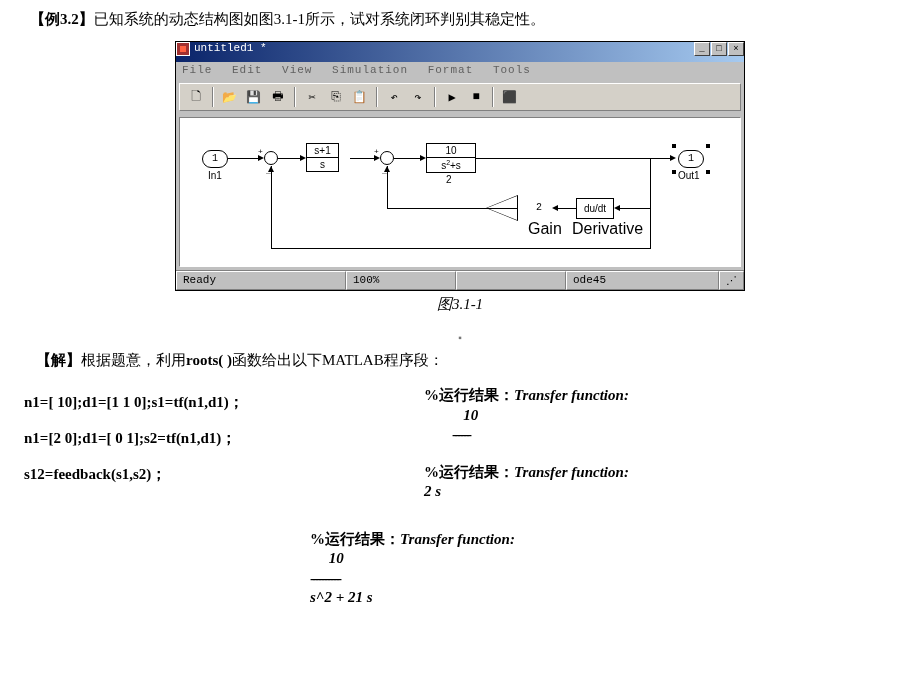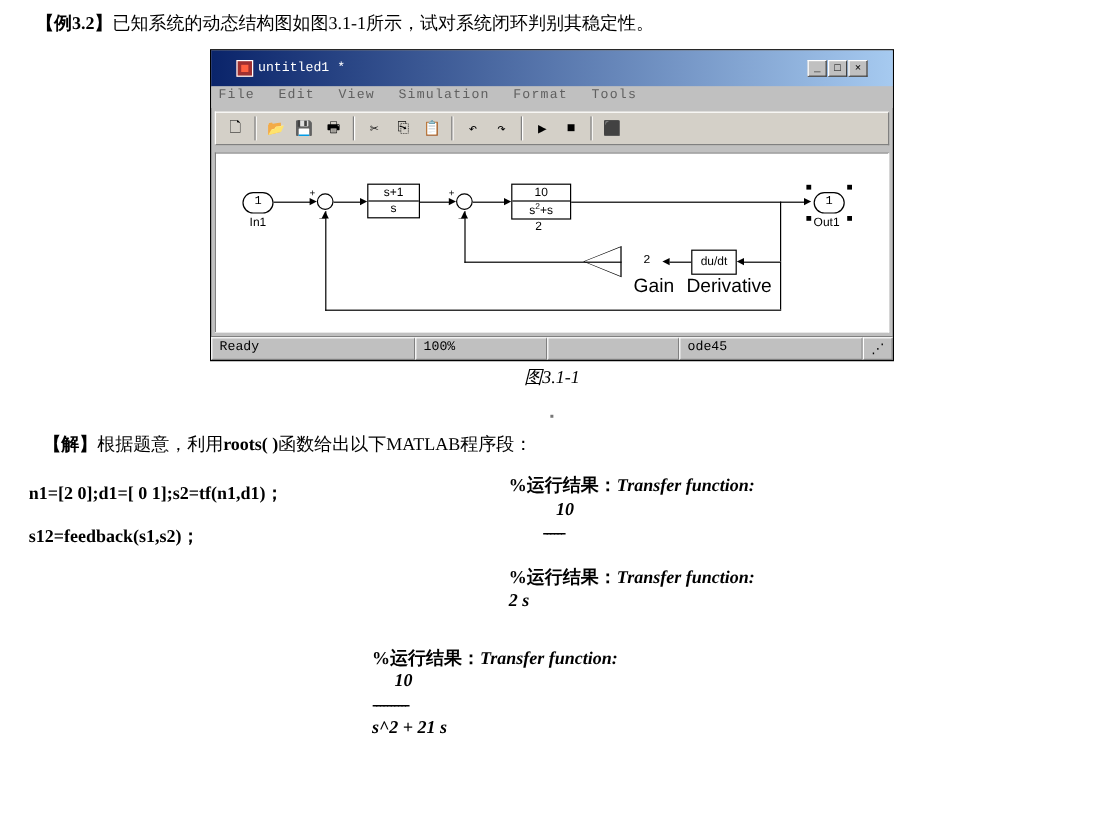--- a/index.html
+++ b/index.html
@@ -20,24 +20,24 @@
     .simulink-window {
       width: 570px;
       margin: 0 auto 4px auto;
       border: 1px solid #000;
       background: #c0c0c0;
       font-family: "Courier New", monospace;
     }
     .titlebar {
       background: linear-gradient(to right, #0a246a, #a6caf0);
       color: #fff;
-      height: 30px;
+      height: 20px;
       display: flex;
-      align-items: center;
-      padding: 0 21px;
+      align-items: flex-start;
+      padding: 0 0;
       font-size: 11px;
     }
     .titlebar-icon {
       width: 14px; height: 14px;
       background: #a03030;
       margin-right: 4px;
       border: 1px solid #fff;
       position: relative;
     }
     .titlebar-icon::after {
@@ -269,21 +269,21 @@
         <div class="wire wire-h" style="left:48px; top:40px; width:32px;"></div>
         <div class="arrow-r" style="left:78px; top:37px;"></div>
 
         <div class="sum-circle" style="left:84px; top:33px;"></div>
         <div class="sum-plus" style="left:78px; top:29px;">+</div>
         <div class="sum-plus" style="left:86px; top:48px;">_</div>
 
         <div class="wire wire-h" style="left:98px; top:40px; width:24px;"></div>
         <div class="arrow-r" style="left:120px; top:37px;"></div>
 
-        <div class="tf-block" style="left:126px; top:25px; width:44px;">
+        <div class="tf-block" style="left:126px; top:25px; width:33px;">
           <div class="tf-num">s+1</div>
           <div class="tf-den">s</div>
         </div>
 
         <div class="wire wire-h" style="left:170px; top:40px; width:26px;"></div>
         <div class="arrow-r" style="left:194px; top:37px;"></div>
 
         <div class="sum-circle" style="left:200px; top:33px;"></div>
         <div class="sum-plus" style="left:194px; top:29px;">+</div>
         <div class="sum-plus" style="left:202px; top:48px;">_</div>
@@ -346,20 +346,21 @@
 
   <div class="fig-caption">图3.1-1</div>
   <div class="center-dot">▪</div>
 
   <div class="solution-text">
     <span class="bold-marker">【解】</span><span>根据题意，利用</span><span style="font-family:'Times New Roman';font-weight:bold;">roots(  )</span><span>函数给出以下MATLAB程序段：</span>
   </div>
 
   <div class="code-cols">
     <div class="code-left">
+      <div>n1=[ 10];d1=[1 1 0];s1=tf(n1,d1)；</div>
       <div>n1=[2 0];d1=[ 0 1];s2=tf(n1,d1)；</div>
       <div>s12=feedback(s1,s2)；</div>
     </div>
     <div class="code-right">
       <div class="result-block">
         <div class="result-header"><span class="upright">%运行结果：</span><span>Transfer function:</span></div>
         <div>&nbsp;&nbsp;&nbsp;<span>10</span></div>
         <div class="dashes upright">------</div>
       </div>
       <div class="result-block">

